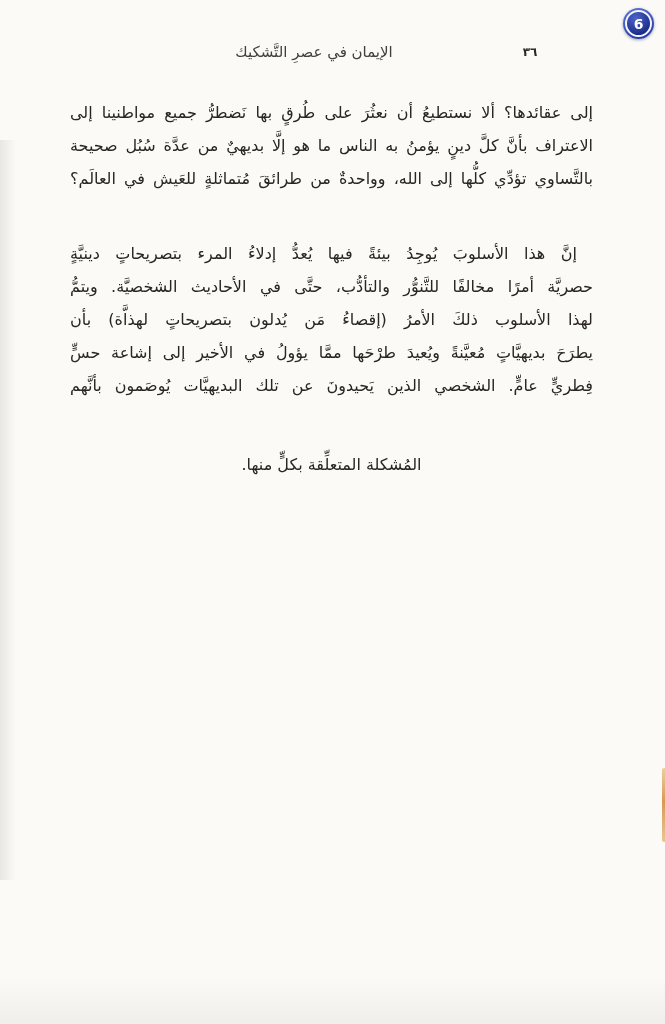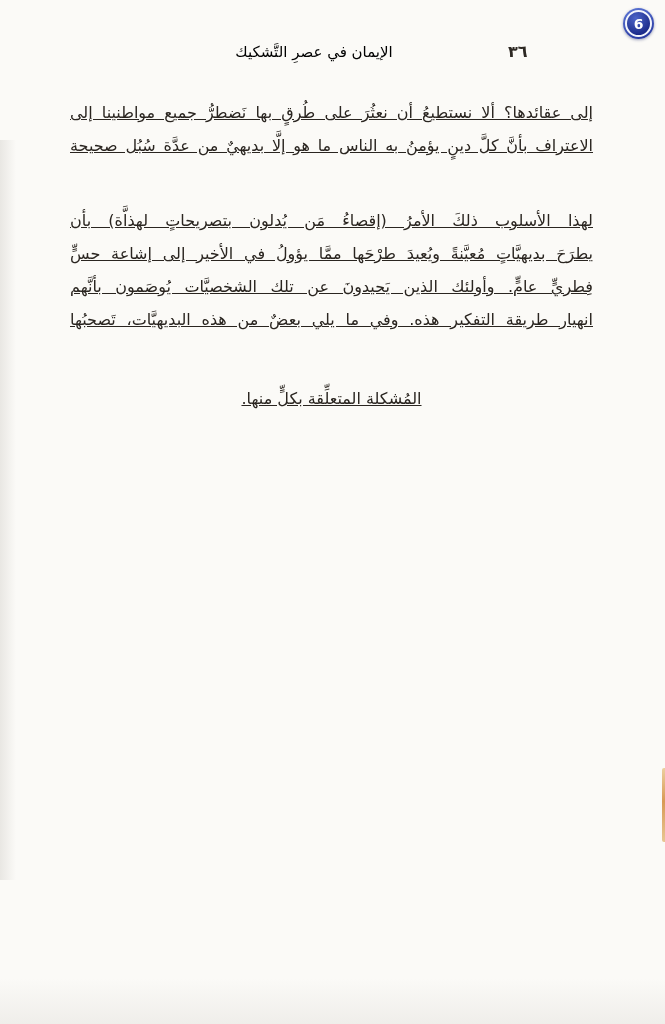--- a/index.html
+++ b/index.html
@@ -47,32 +47,31 @@
     background: radial-gradient(circle at 38% 28%, #4c64c8, #1a2987 78%);
     color: #ffffff;
     display: flex; align-items: center; justify-content: center;
     font-size: 14px; font-weight: bold; line-height: 1;
   }
   
   .header { position: absolute; top: 40px; left: 0; width: 665px; height: 24px; }
   .header-title {
     position: absolute; left: 184px; width: 260px;
     text-align: center; font-size: 15px; letter-spacing: 0;
-    direction: rtl; line-height: 24px; color: #000000;
+    direction: rtl; line-height: 24px; color: #404040;
   }
   .header-pagenum {
     position: absolute; left: 508px; width: 44px;
-    font-size: 16px; font-weight: bold;
+    text-align: center; font-size: 12px; font-weight: bold;
     line-height: 24px; color: #2d2823;
   }
   
   .text-block {
     position: absolute; top: 96px; left: 70px; width: 523px;
     direction: rtl;
-    text-decoration: underline;
   }
   .line {
     direction: rtl;
     text-align: justify;
     text-align-last: justify;
     height: 33px; line-height: 33px;
     font-size: 16px;
     white-space: normal;
     overflow: visible;
   }
@@ -94,23 +93,25 @@
   </div>
 
   <div class="header">
     <div class="header-title">الإيمان في عصرِ التَّشكيك</div>
     <div class="header-pagenum">٣٦</div>
   </div>
 
   <div class="text-block">
     <div class="line">إلى عقائدها؟ ألا نستطيعُ أن نعثُرَ على طُرقٍ بها نَضطرُّ جميع مواطنينا إلى</div>
     <div class="line">الاعتراف بأنَّ كلَّ دينٍ يؤمنُ به الناس ما هو إلَّا بديهيٌ من عدَّة سُبُل صحيحة</div>
+    <div class="line">بالتَّساوي تؤدِّي كلُّها إلى الله، وواحدةٌ من طرائقَ مُتماثلةٍ للعَيش في العالَم؟</div>
 
     <div class="para-gap"></div>
 
+    <div class="line first-indent">إنَّ هذا الأسلوبَ يُوجِدُ بيئةً فيها يُعدُّ إدلاءُ المرء بتصريحاتٍ دينيَّةٍ</div>
+    <div class="line">حصريَّة أمرًا مخالفًا للتَّنوُّر والتأدُّب، حتَّى في الأحاديث الشخصيَّة. ويتمُّ</div>
     <div class="line">لهذا الأسلوب ذلكَ الأمرُ (إقصاءُ مَن يُدلون بتصريحاتٍ لهذاَّة) بأن</div>
     <div class="line">يطرَحَ بديهيَّاتٍ مُعيَّنةً ويُعيدَ طرْحَها ممَّا يؤولُ في الأخير إلى إشاعة حسٍّ</div>
-    <div class="line">فِطريٍّ عامٍّ. وأولئك الذين يَحيدونَ عن تلك الشخصيَّات يُوصَمون بأنَّهم</div>
-    <div class="line">انهيار طريقة التفكير هذه. وفي ما يلي بعضٌ من هذه البديهيَّات، تَصحبُها</div>
+    <div class="line">فِطريٍّ عامٍّ. الشخصي الذين يَحيدونَ عن تلك البديهيَّات يُوصَمون بأنَّهم</div>
     <div class="line last-center">المُشكلة المتعلِّقة بكلٍّ منها.</div>
   </div>
 
 </div>
 
 </body></html>

